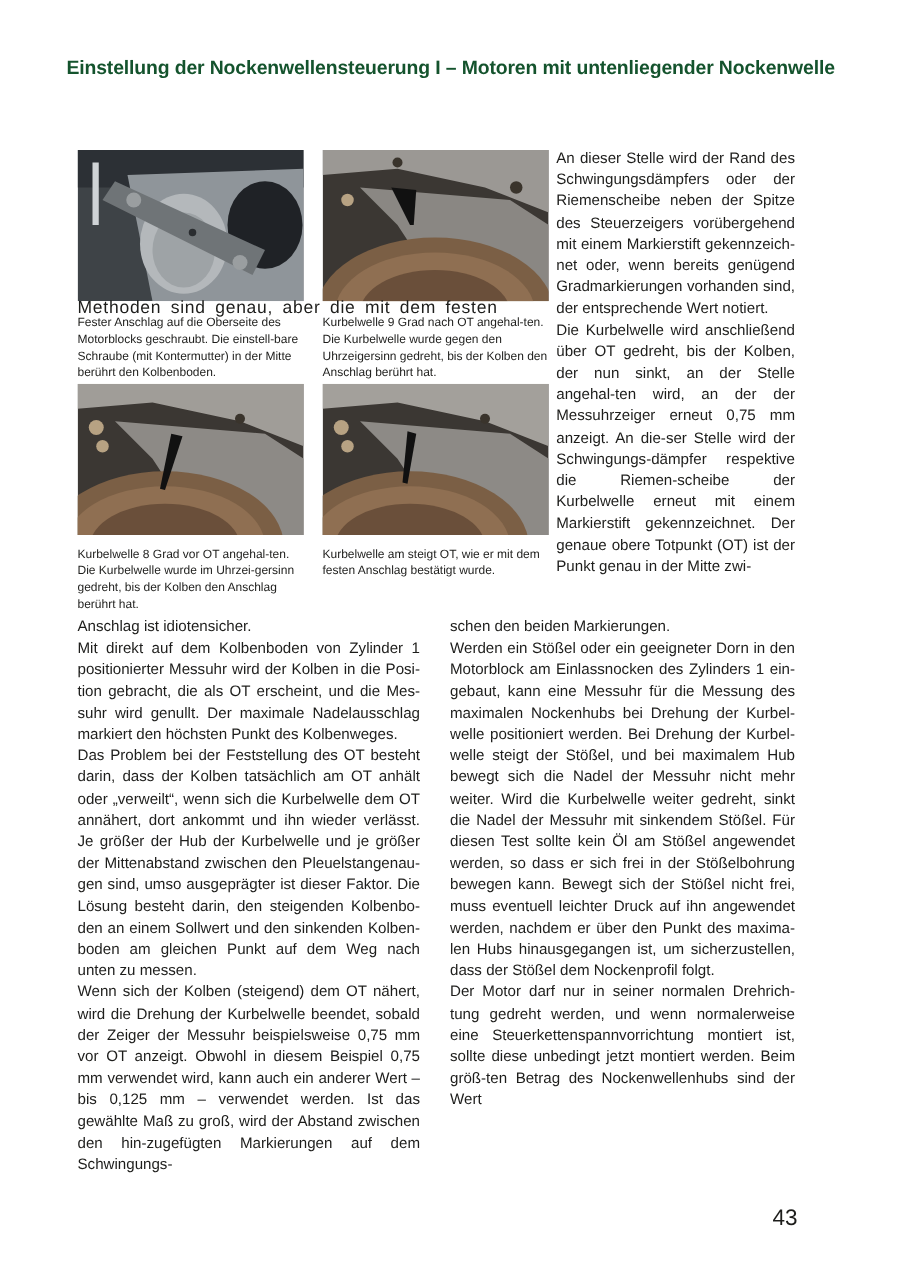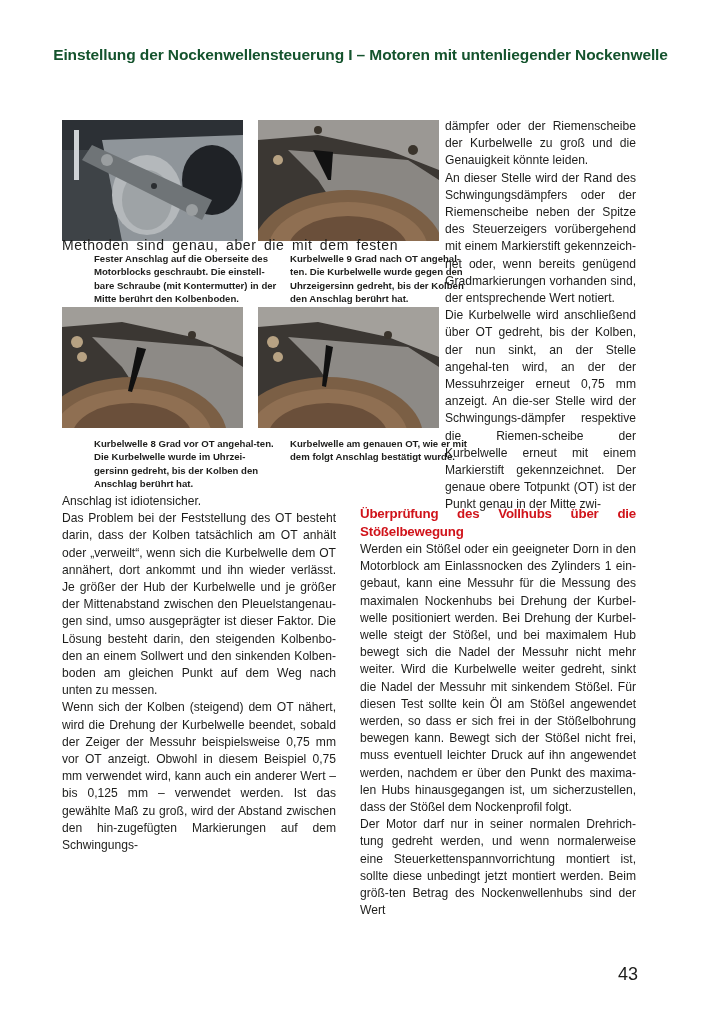--- a/index.html
+++ b/index.html
@@ -2,21 +2,21 @@
 <html><head>
 <meta charset="utf-8">
 <style>
   html, body { margin: 0; padding: 0; background: #ffffff; }
   body { width: 721px; height: 1020px; position: relative; overflow: hidden;
          font-family: "Liberation Sans", sans-serif; color: #1d1d1b; }
   .running-head { position: absolute; top: 46px; left: 0; width: 721px; text-align: center;
          font-size: 15.5px; font-weight: bold; color: #14532d; letter-spacing: -0.1px; }
   .photo { position: absolute; overflow: hidden; }
   .photo svg { display: block; width: 100%; height: 100%; }
-  .caption { position: absolute; font-size: 9.6px; font-weight: bold; line-height: 13.4px; color: #1d1d1b; margin-left: 32px; }
+  .caption { position: absolute; font-size: 9.6px; font-weight: normal; line-height: 13.4px; color: #1d1d1b; }
   .overlap-line { position: absolute; top: 239px; left: 62px; font-size: 14px; line-height: 13px;
          letter-spacing: 0.6px; word-spacing: 3px; color: #1d1d1b; white-space: nowrap; }
   .col { position: absolute; font-size: 12.1px; line-height: 17.2px; text-align: justify; color: #1d1d1b; }
   .col p { margin: 0; }
   .heading { color: #d0131a; font-weight: bold; font-size: 13.3px; line-height: 17.5px; margin: 12px 0 1px 0; letter-spacing: -0.2px; }
   .page-num { position: absolute; top: 964px; left: 618px; font-size: 18px; color: #1d1d1b; }
 </style>
 </head>
 <body>
 
@@ -82,33 +82,33 @@
     <ellipse cx="70" cy="130" rx="80" ry="48" fill="#8f6f52"></ellipse>
     <ellipse cx="70" cy="130" rx="60" ry="34" fill="#6a4f3a"></ellipse>
     <path d="M68 38 L75 40 L68 80 L64 79 Z" fill="#111"></path>
     <circle cx="15" cy="35" r="6" fill="#b7a283"></circle>
     <circle cx="20" cy="50" r="5" fill="#b7a283"></circle>
     <circle cx="130" cy="28" r="4" fill="#3a342c"></circle>
   </svg>
 </div>
 
 <div class="caption" style="left:62px;top:437px;width:185px;">Kurbelwelle 8 Grad vor OT angehal-ten. Die Kurbelwelle wurde im Uhrzei-gersinn gedreht, bis der Kolben den Anschlag berührt hat.</div>
-<div class="caption" style="left:258px;top:437px;width:183px;">Kurbelwelle am genauen OT, wie er mit dem folgt Anschlag bestätigt wurde.</div>
+<div class="caption" style="left:258px;top:437px;width:183px;">Kurbelwelle am steigt OT, wie er mit dem festen Anschlag bestätigt wurde.</div>
 
 <div class="col" style="left:445px;top:118px;width:191px;">
-  <p>dämpfer oder der Riemenscheibe der Kurbelwelle zu groß und die Genauigkeit könnte leiden.</p>
   <p>An dieser Stelle wird der Rand des Schwingungsdämpfers oder der Riemenscheibe neben der Spitze des Steuerzeigers vorübergehend mit einem Markierstift gekennzeich-net oder, wenn bereits genügend Gradmarkierungen vorhanden sind, der entsprechende Wert notiert.</p>
   <p>Die Kurbelwelle wird anschließend über OT gedreht, bis der Kolben, der nun sinkt, an der Stelle angehal-ten wird, an der der Messuhrzeiger erneut 0,75 mm anzeigt. An die-ser Stelle wird der Schwingungs-dämpfer respektive die Riemen-scheibe der Kurbelwelle erneut mit einem Markierstift gekennzeichnet. Der genaue obere Totpunkt (OT) ist der Punkt genau in der Mitte zwi-</p>
 </div>
 
 <div class="col" style="left:62px;top:493px;width:274px;">
   <p>Anschlag ist idiotensicher.</p>
+  <p>Mit direkt auf dem Kolbenboden von Zylinder 1 positionierter Messuhr wird der Kolben in die Posi-tion gebracht, die als OT erscheint, und die Mes-suhr wird genullt. Der maximale Nadelausschlag markiert den höchsten Punkt des Kolbenweges.</p>
   <p>Das Problem bei der Feststellung des OT besteht darin, dass der Kolben tatsächlich am OT anhält oder „verweilt“, wenn sich die Kurbelwelle dem OT annähert, dort ankommt und ihn wieder verlässt. Je größer der Hub der Kurbelwelle und je größer der Mittenabstand zwischen den Pleuelstangenau-gen sind, umso ausgeprägter ist dieser Faktor. Die Lösung besteht darin, den steigenden Kolbenbo-den an einem Sollwert und den sinkenden Kolben-boden am gleichen Punkt auf dem Weg nach unten zu messen.</p>
   <p>Wenn sich der Kolben (steigend) dem OT nähert, wird die Drehung der Kurbelwelle beendet, sobald der Zeiger der Messuhr beispielsweise 0,75 mm vor OT anzeigt. Obwohl in diesem Beispiel 0,75 mm verwendet wird, kann auch ein anderer Wert – bis 0,125 mm – verwendet werden. Ist das gewählte Maß zu groß, wird der Abstand zwischen den hin-zugefügten Markierungen auf dem Schwingungs-</p>
 </div>
 
 <div class="col" style="left:360px;top:493px;width:276px;">
-  <div class="heading">Überprüfung des Vollhubs über die Stößelbewegung</div>
+  <p style="text-align:left;">schen den beiden Markierungen.</p>
   <p>Werden ein Stößel oder ein geeigneter Dorn in den Motorblock am Einlassnocken des Zylinders 1 ein-gebaut, kann eine Messuhr für die Messung des maximalen Nockenhubs bei Drehung der Kurbel-welle positioniert werden. Bei Drehung der Kurbel-welle steigt der Stößel, und bei maximalem Hub bewegt sich die Nadel der Messuhr nicht mehr weiter. Wird die Kurbelwelle weiter gedreht, sinkt die Nadel der Messuhr mit sinkendem Stößel. Für diesen Test sollte kein Öl am Stößel angewendet werden, so dass er sich frei in der Stößelbohrung bewegen kann. Bewegt sich der Stößel nicht frei, muss eventuell leichter Druck auf ihn angewendet werden, nachdem er über den Punkt des maxima-len Hubs hinausgegangen ist, um sicherzustellen, dass der Stößel dem Nockenprofil folgt.</p>
   <p>Der Motor darf nur in seiner normalen Drehrich-tung gedreht werden, und wenn normalerweise eine Steuerkettenspannvorrichtung montiert ist, sollte diese unbedingt jetzt montiert werden. Beim größ-ten Betrag des Nockenwellenhubs sind der Wert</p>
 </div>
 
 <div class="page-num">43</div>
 
 </body></html>

